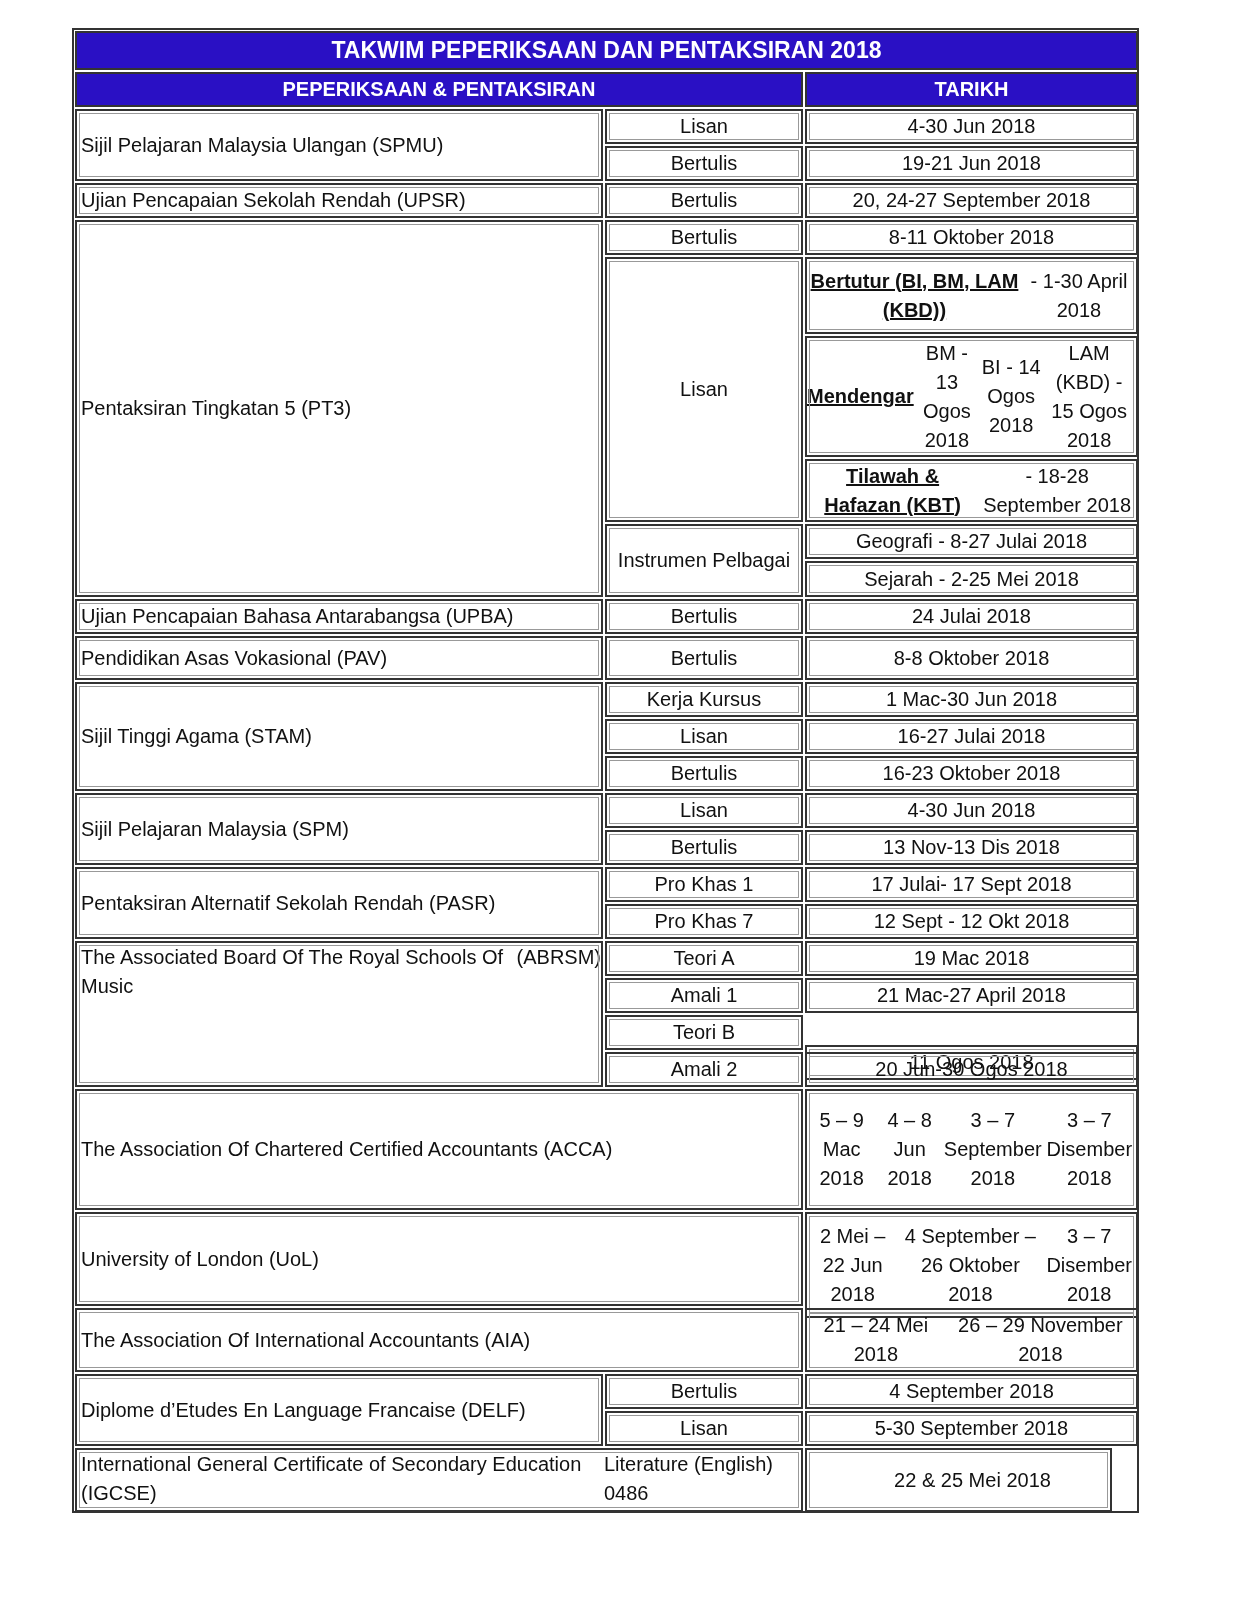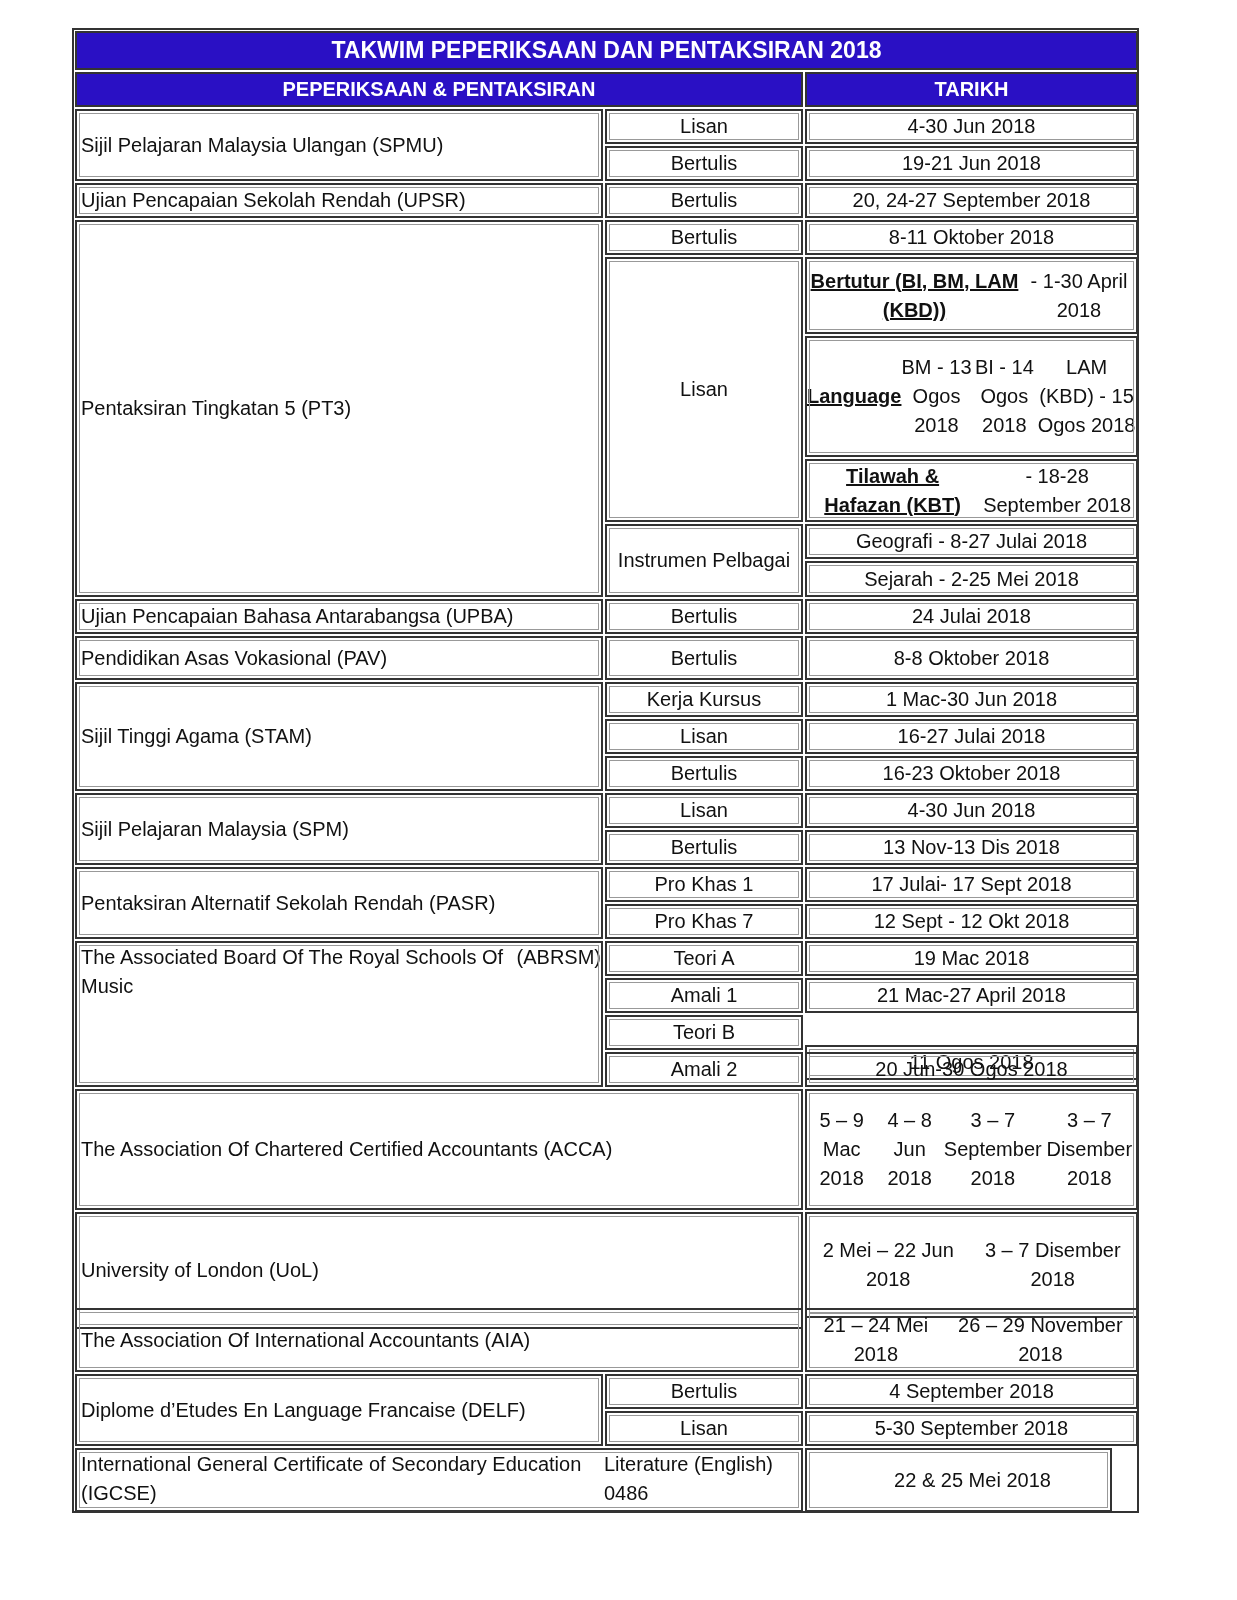--- a/index.html
+++ b/index.html
@@ -34,21 +34,21 @@
 
 <div class="c lft" style="left:75px;top:220px;width:528px;height:377px;">Pentaksiran Tingkatan 5 (PT3)</div>
 <div class="c ctr" style="left:605px;top:220px;width:198px;height:35px;">Bertulis</div>
 <div class="c ctr" style="left:805px;top:220px;width:333px;height:35px;">8-11 Oktober 2018</div>
 <div class="c ctr" style="left:605px;top:257px;width:198px;height:265px;">Lisan</div>
 <div class="c ctr col" style="left:805px;top:257px;width:333px;height:77px;">
   <span class="u">Bertutur (BI, BM, LAM (KBD))</span>
   <span>- 1-30 April 2018</span>
 </div>
 <div class="c ctr col" style="left:805px;top:336px;width:333px;height:121px;">
-  <span class="u">Language</span>
+  <span class="u">Mendengar</span>
   <span>BM - 13 Ogos 2018</span>
   <span>BI - 14 Ogos 2018</span>
   <span>LAM (KBD) - 15 Ogos 2018</span>
 </div>
 <div class="c ctr col" style="left:805px;top:459px;width:333px;height:63px;">
   <span class="u">Tilawah &amp; Hafazan (KBT)</span>
   <span>- 18-28 September  2018</span>
 </div>
 <div class="c ctr" style="left:605px;top:524px;width:198px;height:73px;">Instrumen  Pelbagai</div>
 <div class="c ctr" style="left:805px;top:524px;width:333px;height:35px;">Geografi - 8-27 Julai 2018</div>
@@ -96,23 +96,24 @@
 <div class="c ctr" style="left:805px;top:1052px;width:333px;height:35px;">20 Jun-30 Ogos 2018</div>
 
 <div class="c lft" style="left:75px;top:1089px;width:728px;height:121px;">The Association Of Chartered Certified Accountants (ACCA)</div>
 <div class="c ctr col" style="left:805px;top:1089px;width:333px;height:121px;">
   <span>5 – 9 Mac 2018</span>
   <span>4 – 8 Jun 2018</span>
   <span>3 – 7 September  2018</span>
   <span>3 – 7 Disember 2018</span>
 </div>
 
-<div class="c lft" style="left:75px;top:1212px;width:728px;height:117px;">University of London  (UoL)</div>
+<div class="c lft" style="left:75px;top:1212px;width:728px;height:94px;">University of London  (UoL)</div>
 <div class="c ctr col" style="left:805px;top:1212px;width:333px;height:106px;">
   <span>2 Mei – 22 Jun 2018</span>
+  <span>4 September  – 26 Oktober 2018</span>
   <span>3 – 7 Disember 2018</span>
 </div>
 
 <div class="c lft" style="left:75px;top:1308px;width:728px;height:64px;">The Association Of International  Accountants  (AIA)</div>
 <div class="c ctr col" style="left:805px;top:1308px;width:333px;height:64px;">
   <span>21 – 24 Mei 2018</span>
   <span>26 – 29 November  2018</span>
 </div>
 
 <div class="c lft" style="left:75px;top:1374px;width:528px;height:72px;">Diplome d’Etudes  En Language Francaise (DELF)</div>

